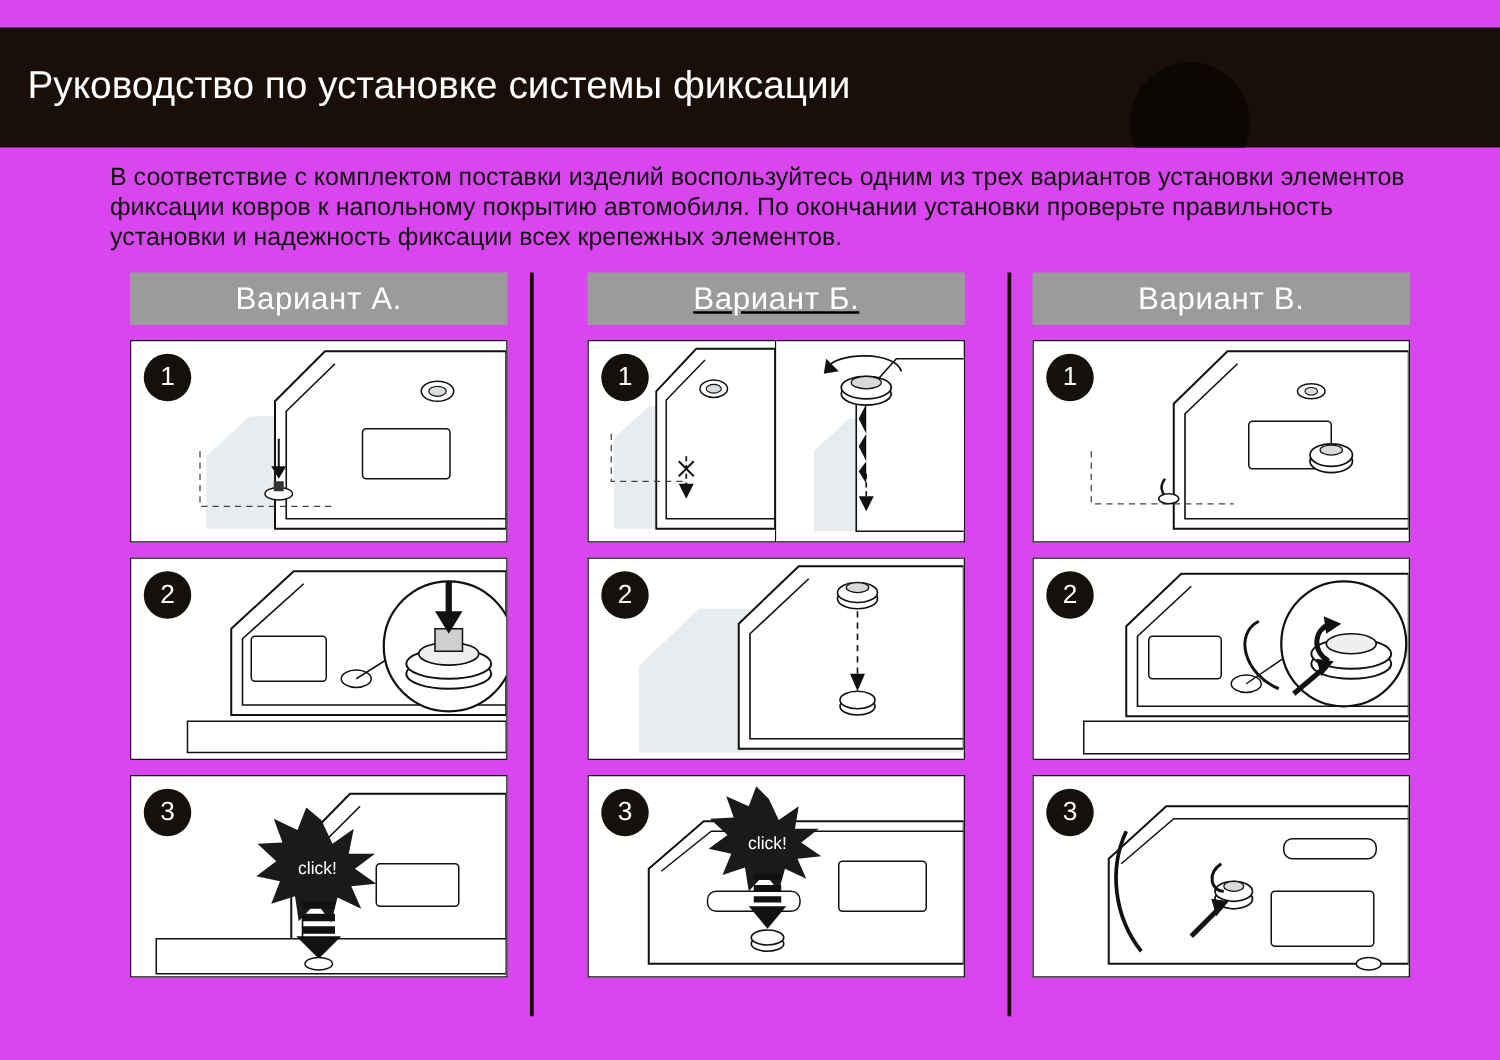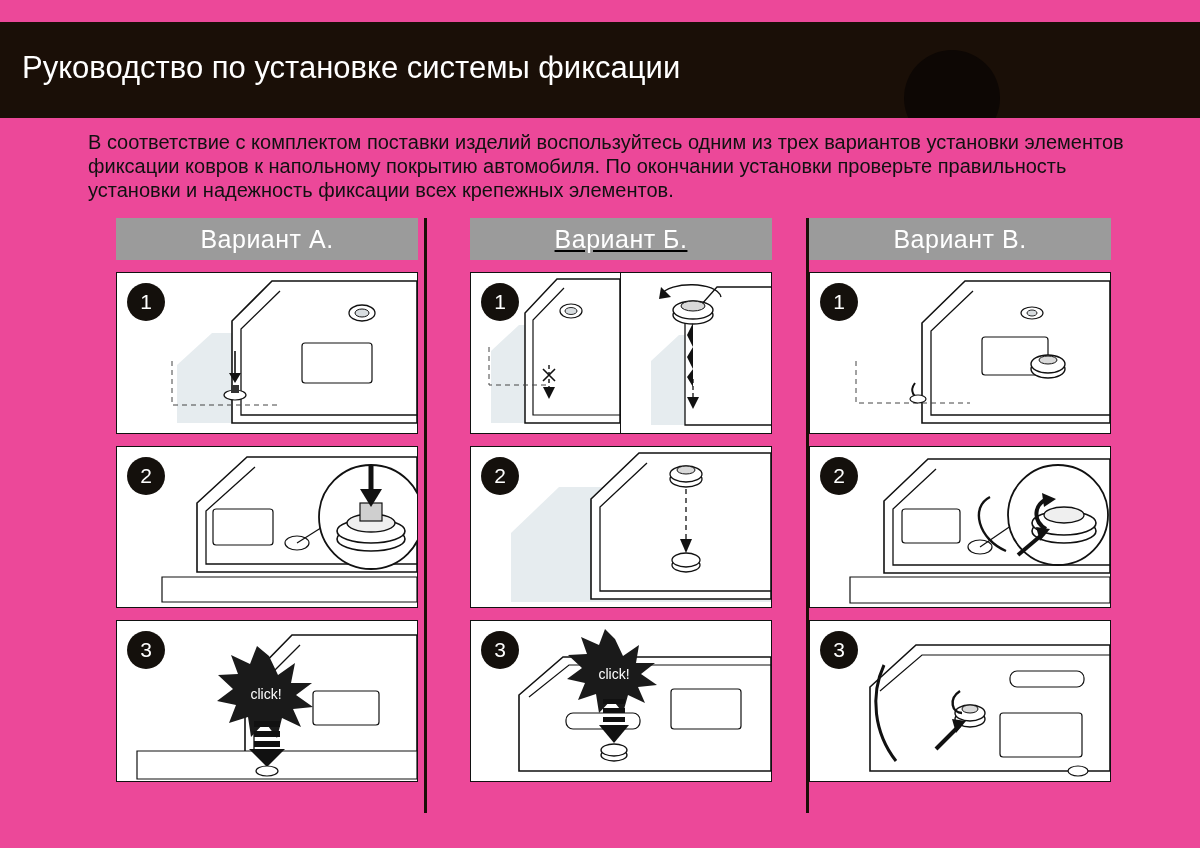--- a/index.html
+++ b/index.html
@@ -11,21 +11,21 @@
     height: 848px;
     background: #ffffff;
     font-family: "Liberation Sans", sans-serif;
     overflow: hidden;
     position: relative;
   }
   .page {
     position: relative;
     width: 1200px;
     height: 848px;
-    background: #ec4899;
+    background: #d946ef;
   }
   
   .header-bar {
     position: absolute;
     left: 0;
     top: 22px;
     width: 1200px;
     height: 96px;
     background: #1a0f07;
     overflow: hidden;
@@ -65,23 +65,23 @@
     left: 0;
     top: 218px;
     width: 1200px;
     height: 600px;
   }
   .col {
     position: absolute;
     top: 0;
     width: 302px;
   }
-  .col-a { left: 100px; padding-left: 16px; }
+  .col-a { left: 88px; padding-left: 16px; }
   .col-b { left: 470px; text-decoration: underline; }
-  .col-c { left: 809px; }
+  .col-c { left: 826px; }
 
   .col-head {
     height: 42px;
     background: #9b9b9b;
     color: #ffffff;
     font-size: 25px;
     display: flex;
     align-items: center;
     justify-content: center;
     letter-spacing: 0.5px;

